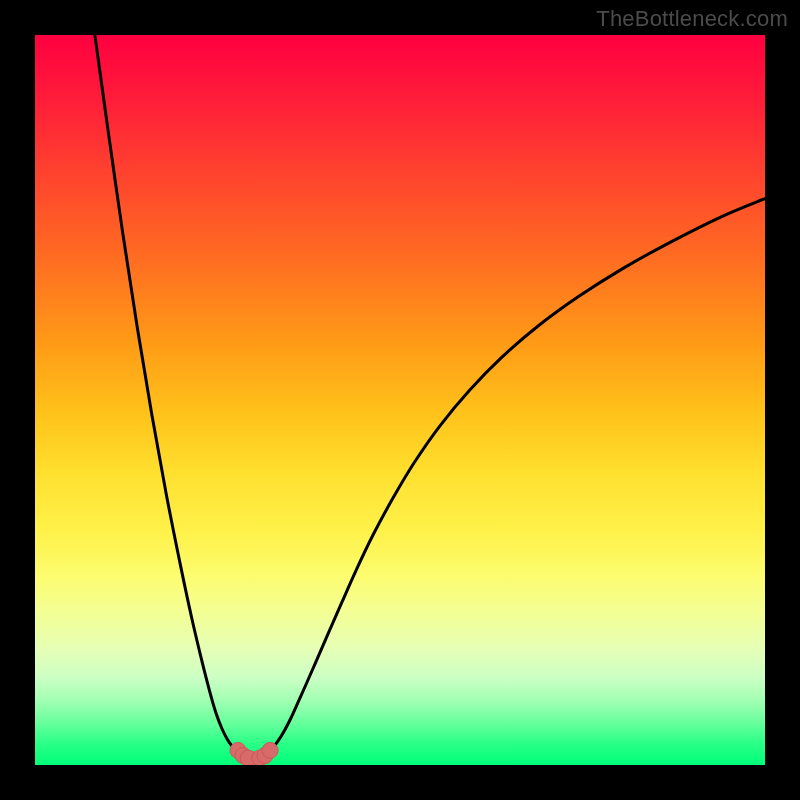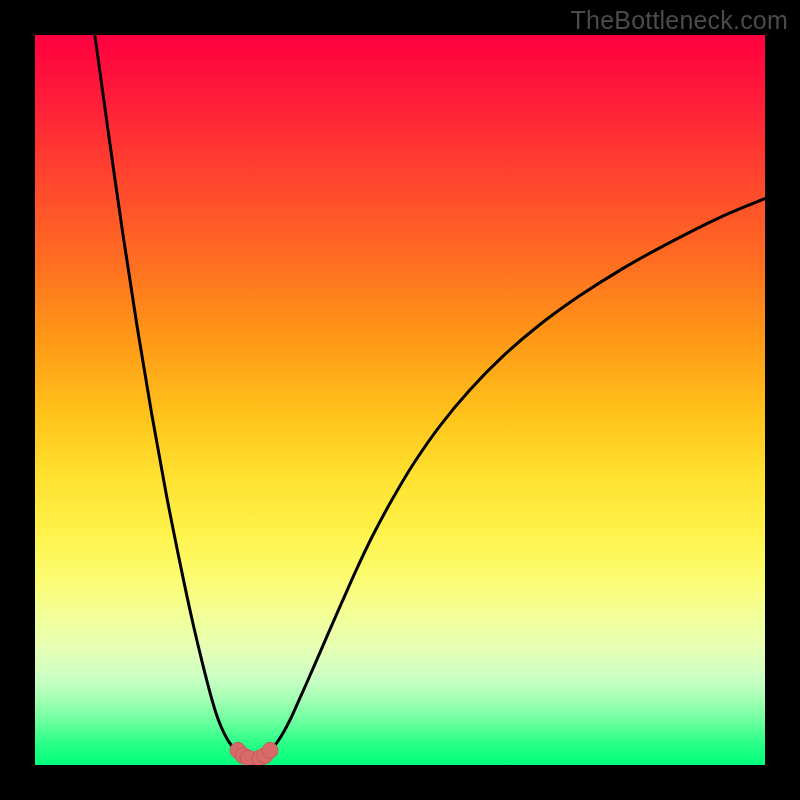--- a/index.html
+++ b/index.html
@@ -45,21 +45,21 @@
       #6cff9e 94%,
       #2bff88 97%,
       #00ff7a 100%
     );
   }
   .watermark {
     position: absolute;
     top: 6px;
     right: 12px;
     color: #4b4b4b;
-    font-size: 25px;
+    font-size: 22px;
     letter-spacing: 0.2px;
     user-select: none;
   }
   svg.curves {
     position: absolute;
     left: 0; top: 0;
     width: 730px; height: 730px;
   }
 </style>
 </head>

